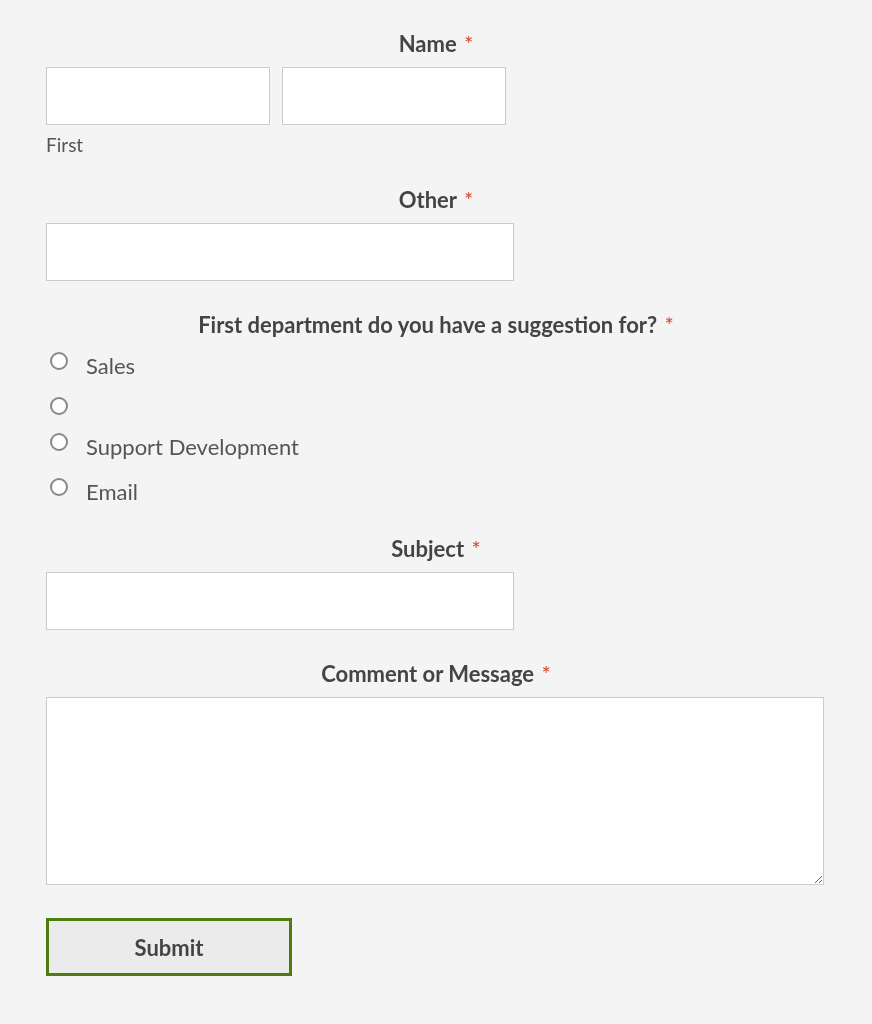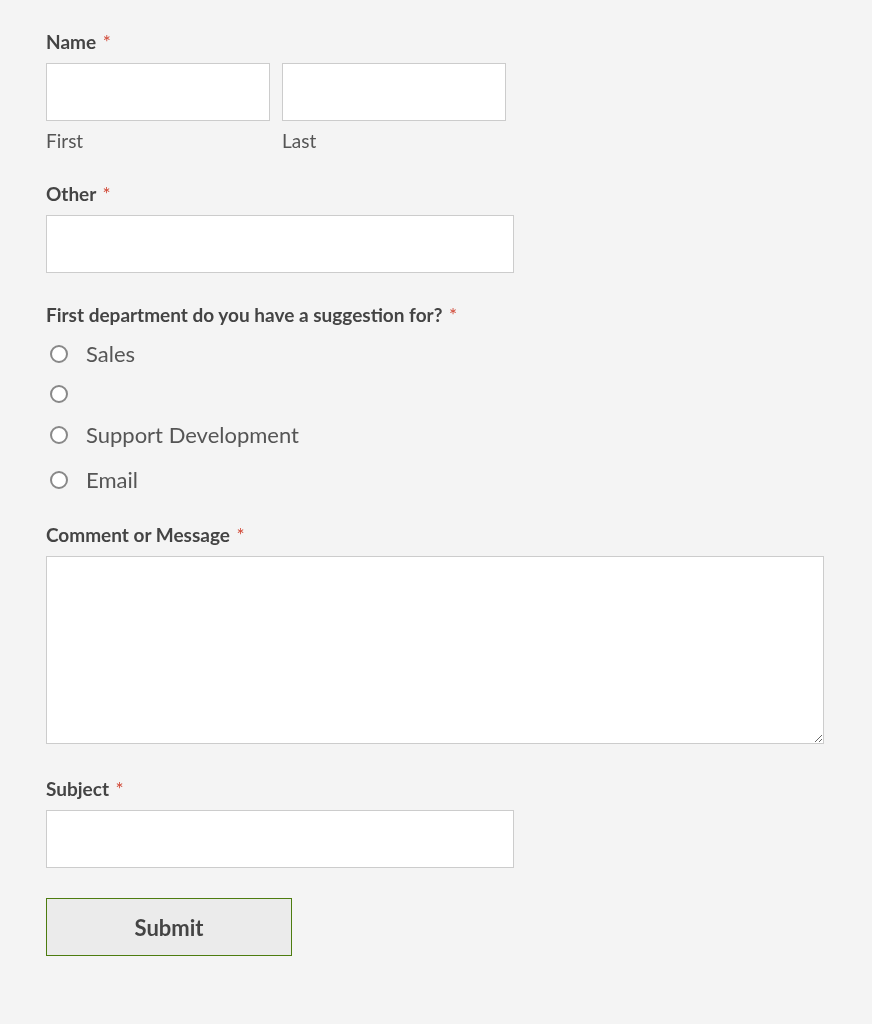--- a/index.html
+++ b/index.html
@@ -12,24 +12,25 @@
       background-color: #f4f4f4;
       padding: 30px 46px;
       width: 872px;
       color: #444;
     }
     .form-group {
       margin-bottom: 30px;
     }
     .form-label {
       display: block;
-      font-size: 19px;
+      font-size: 22px;
       font-weight: 700;
       color: #444;
       margin-bottom: 10px;
+      text-align: center;
     }
     .required {
       color: #d14836;
       font-weight: 400;
       margin-left: 2px;
     }
     .name-row {
       display: flex;
       gap: 12px;
     }
@@ -68,21 +69,20 @@
       background: #fff;
       font-size: 18px;
       padding: 0 12px;
       color: #333;
     }
     .radio-group {
       margin-top: 14px;
     }
     .radio-option {
       display: flex;
-      align-items: center;
       margin-bottom: 18px;
     }
     .radio-input {
       width: 18px;
       height: 18px;
       border: 2px solid #888;
       border-radius: 50%;
       background: #fff;
       appearance: none;
       -webkit-appearance: none;
@@ -107,21 +107,21 @@
       font-size: 18px;
       padding: 12px;
       color: #333;
       font-family: inherit;
       resize: both;
     }
     .submit-button {
       width: 246px;
       height: 58px;
       background-color: #ebebeb;
-      border: 1px solid #4d7c0f;
+      border: 3px solid #4d7c0f;
       font-size: 22px;
       font-weight: 700;
       color: #444;
       cursor: pointer;
       font-family: inherit;
     }
   </style>
 </head>
 <body>
 
@@ -132,21 +132,20 @@
       <span>Name</span>
       <span class="required">*</span>
     </label>
     <div class="name-row">
       <div class="name-col">
         <input type="text" class="text-input" value="" style="">
         <span class="sub-label">First</span>
       </div>
       <div class="name-col">
         <input type="text" class="text-input" value="" style="">
-        <span class="sub-label">Last</span>
       </div>
     </div>
   </div>
 
   <div class="form-group">
     <label class="form-label">
       <span>Other</span>
       <span class="required">*</span>
     </label>
     <input type="email" class="email-input" value="" style="">
@@ -171,29 +170,29 @@
       </div>
       <div class="radio-option">
         <input type="radio" name="department" class="radio-input" id="dept-3" style="">
         <label for="dept-3" class="radio-label">Email</label>
       </div>
     </div>
   </div>
 
   <div class="form-group">
     <label class="form-label">
+      <span>Subject</span>
+      <span class="required">*</span>
+    </label>
+    <input type="text" class="subject-input" value="" style="">
+  </div>
+
+  <div class="form-group">
+    <label class="form-label">
       <span>Comment or Message</span>
       <span class="required">*</span>
     </label>
     <textarea class="textarea-input" style=""></textarea>
-  </div>
-
-  <div class="form-group">
-    <label class="form-label">
-      <span>Subject</span>
-      <span class="required">*</span>
-    </label>
-    <input type="text" class="subject-input" value="" style="">
   </div>
 
   <button type="submit" class="submit-button">Submit</button>
 
 </form>
 
 </body></html>

